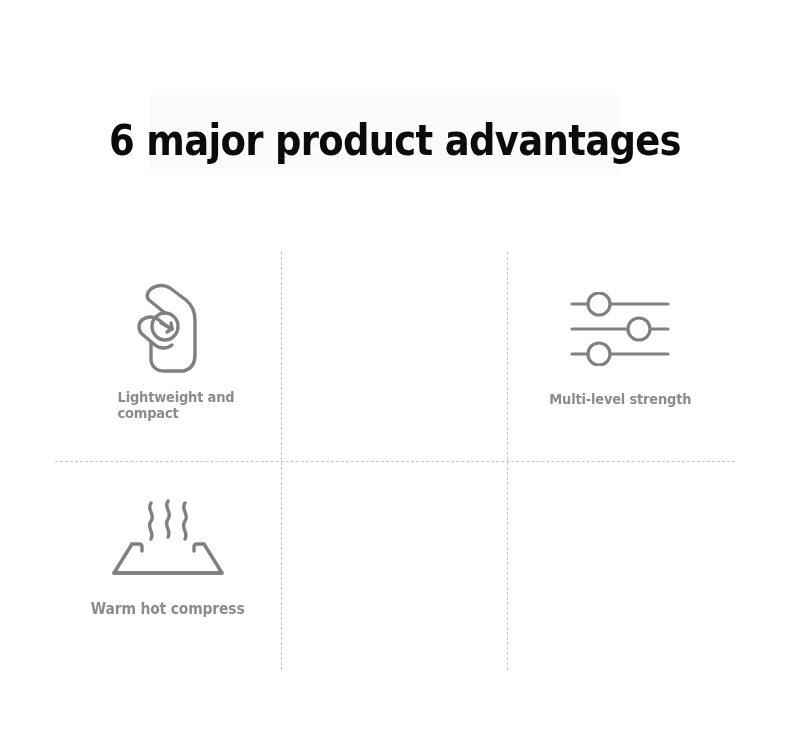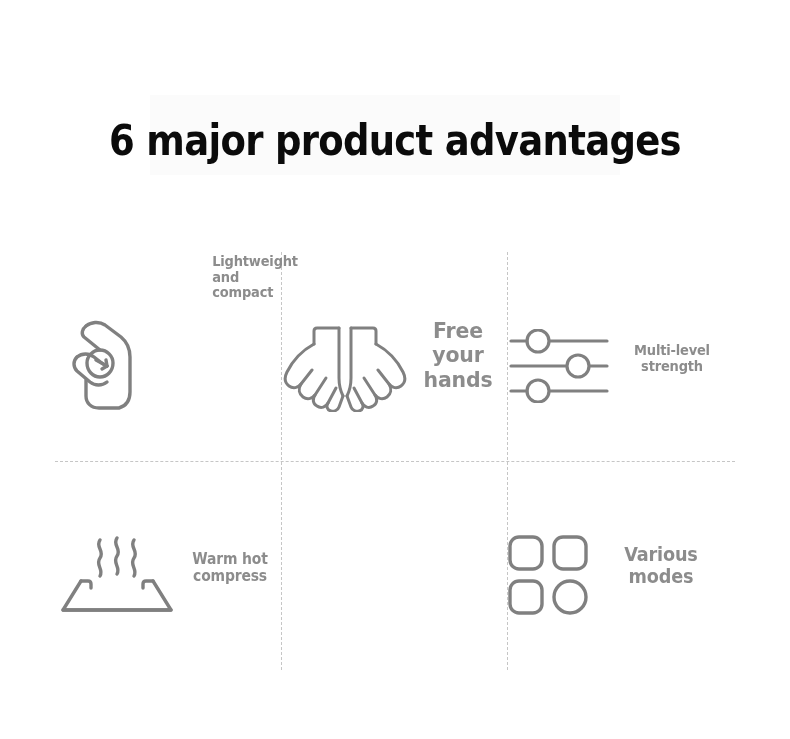--- a/index.html
+++ b/index.html
@@ -76,21 +76,21 @@
     height: 0;
     border-top: 1px dashed #c6c6c6;
   }
 
   .cell {
     position: absolute;
     width: 226px;
     height: 209px;
     box-sizing: border-box;
     display: flex;
-    flex-direction: row;
+    flex-direction: column;
     align-items: center;
   }
   .cell.c0 { left: 0;     top: 0; }
   .cell.c1 { left: 226px; top: 0; }
   .cell.c2 { left: 452px; top: 0; }
   .cell.c3 { left: 0;     top: 209px; }
   .cell.c4 { left: 226px; top: 209px; }
   .cell.c5 { left: 452px; top: 209px; }
 
   .icon-wrap {
@@ -149,48 +149,20 @@
           <path d="M45 36 C52 36 58 42 58 49 C58 57 52 63 45 63 C38 63 32 57 32 49 C32 42 38 36 45 36 Z"></path>
 
           <path d="M41 46 L52 52"></path>
           <path d="M52 52 L47 55"></path>
           <path d="M52 52 L51 46"></path>
         </svg>
       </div>
       <div class="cell-label">Lightweight and compact</div>
     </div>
 
-    <div class="cell c1">
-      <div class="icon-wrap">
-        <svg width="128" height="92" viewBox="0 0 128 92" fill="none" stroke="#808080" stroke-width="3" stroke-linecap="round" stroke-linejoin="round">
-          <g>
-
-            <path d="M58 8 L36 8 C34 8 33 9 33 11 L33 24"></path>
-
-            <path d="M33 24 C22 30 12 40 6 52 C3 58 4 63 8 66 C12 69 17 68 20 64 L31 50"></path>
-
-            <path d="M20 64 C17 69 18 74 22 77 C26 80 31 79 34 75 L45 58"></path>
-            <path d="M34 75 C31 79 32 84 36 86 C40 89 45 87 47 83 L55 68"></path>
-            <path d="M47 83 C45 86 46 90 50 91 C53 92 57 90 58 87 L62 76"></path>
-
-            <path d="M58 8 L58 58 C58 66 60 72 62 76"></path>
-          </g>
-          <g transform="translate(128,0) scale(-1,1)">
-
-            <path d="M58 8 L36 8 C34 8 33 9 33 11 L33 24"></path>
-            <path d="M33 24 C22 30 12 40 6 52 C3 58 4 63 8 66 C12 69 17 68 20 64 L31 50"></path>
-            <path d="M20 64 C17 69 18 74 22 77 C26 80 31 79 34 75 L45 58"></path>
-            <path d="M34 75 C31 79 32 84 36 86 C40 89 45 87 47 83 L55 68"></path>
-            <path d="M47 83 C45 86 46 90 50 91 C53 92 57 90 58 87 L62 76"></path>
-            <path d="M58 8 L58 58 C58 66 60 72 62 76"></path>
-          </g>
-        </svg>
-      </div>
-      <div class="cell-label">Free your hands</div>
-    </div>
 
     <div class="cell c3">
       <div class="icon-wrap">
         <svg width="124" height="86" viewBox="0 0 124 86" fill="none" stroke="#808080" stroke-width="3.4" stroke-linecap="round" stroke-linejoin="round">
 
           <path d="M45 8 C40 15 50 19 45 26 C40 33 49 37 45 44"></path>
           <path d="M62 6 C57 13 67 17 62 24 C57 31 66 35 62 42"></path>
           <path d="M79 8 C74 15 84 19 79 26 C74 33 83 37 79 44"></path>
 
           <path d="M26 49 L33 49 C35 49 36 50 36 52 L36 56"></path>
@@ -216,26 +188,15 @@
 
           <line x1="4" y1="62" x2="20" y2="62"></line>
           <line x1="43" y1="62" x2="100" y2="62"></line>
           <circle cx="31" cy="62" r="11"></circle>
         </svg>
       </div>
       <div class="cell-label">Multi-level strength</div>
     </div>
 
 
-    <div class="cell c5">
-      <div class="icon-wrap">
-        <svg width="82" height="82" viewBox="0 0 82 82" fill="none" stroke="#808080" stroke-width="3.4" stroke-linecap="round" stroke-linejoin="round">
-          <rect x="3" y="3" width="32" height="32" rx="9" ry="9"></rect>
-          <rect x="47" y="3" width="32" height="32" rx="9" ry="9"></rect>
-          <rect x="3" y="47" width="32" height="32" rx="9" ry="9"></rect>
-          <circle cx="63" cy="63" r="16"></circle>
-        </svg>
-      </div>
-      <div class="cell-label">Various modes</div>
-    </div>
 
   </div>
 </div>
 
 </body></html>

